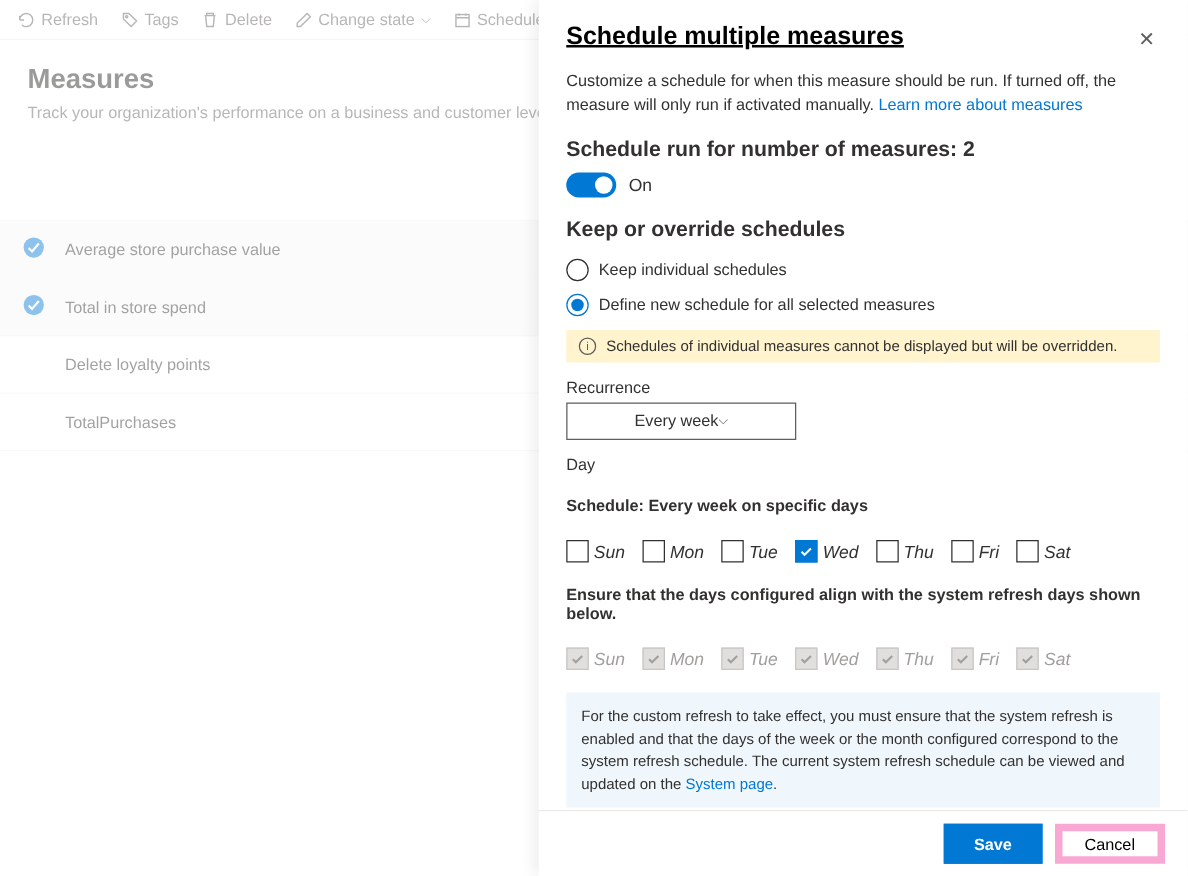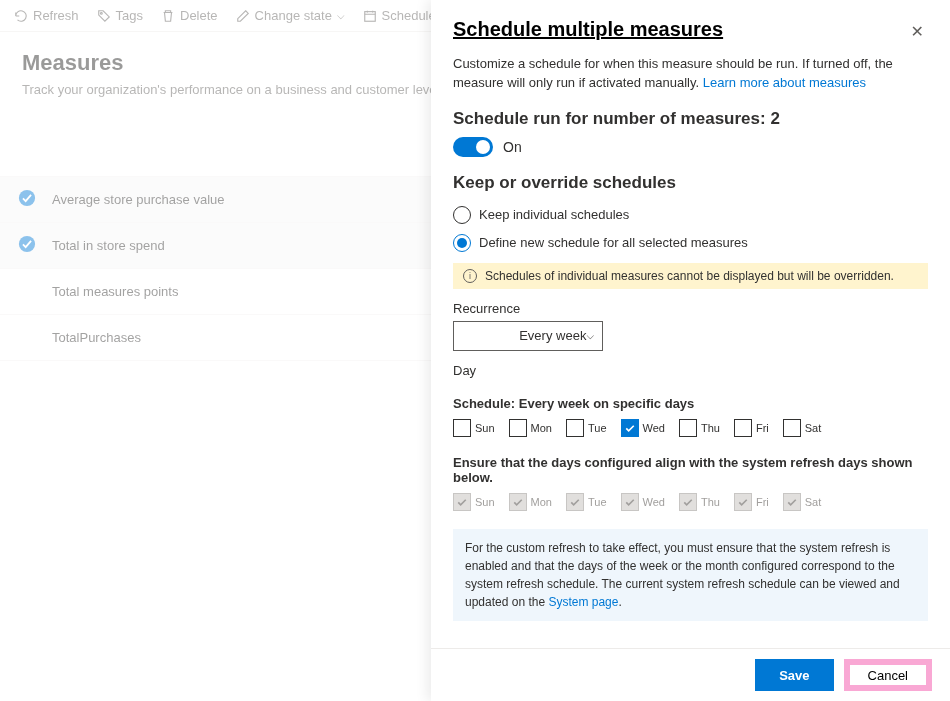--- a/index.html
+++ b/index.html
@@ -200,37 +200,38 @@
     font-size: 9px;
     color: #605e5c;
     flex-shrink: 0;
   }
   .field-label {
     margin-top: 12px;
     font-size: 13px;
   }
   .select {
     margin-top: 5px;
-    width: 150px;
+    width: 184px;
     height: 30px;
     border: 1px solid #605e5c;
     display: flex;
     align-items: center;
-    justify-content: flex-end;
+    justify-content: center;
     padding: 0 8px;
     font-size: 13px;
     cursor: pointer;
   }
   .chev { font-size: 10px; color: #605e5c; }
   .bold { font-weight: 600; }
   .day-row {
     display: flex;
     gap: 14px;
-    margin-top: 8px;
-    font-size: 11px;
+    margin-top: 20px;
+    font-size: 14px;
+    font-style: italic;
   }
   .day-item {
     display: flex;
     align-items: center;
     gap: 4px;
   }
   .cb {
     width: 18px; height: 18px;
     border: 1px solid #323130;
     display: flex;
@@ -371,21 +372,21 @@
         <svg viewBox="0 0 16 16" fill="none" stroke="#605e5c" stroke-width="1.3">
             <path d="M3 4h10M5 4V2h6v2M4 4l1 10h6l1-10"></path>
           </svg>
         <span style="color:#605e5c;">⋮</span>
       </div>
       <div></div>
     </div>
 
     <div class="trow">
       <div></div>
-      <div>Total measures points</div>
+      <div>Delete loyalty points</div>
       <div></div>
         <div></div>
       <div></div>
     </div>
 
     <div class="trow">
       <div></div>
       <div>TotalPurchases</div>
       <div></div>
         <div></div>

